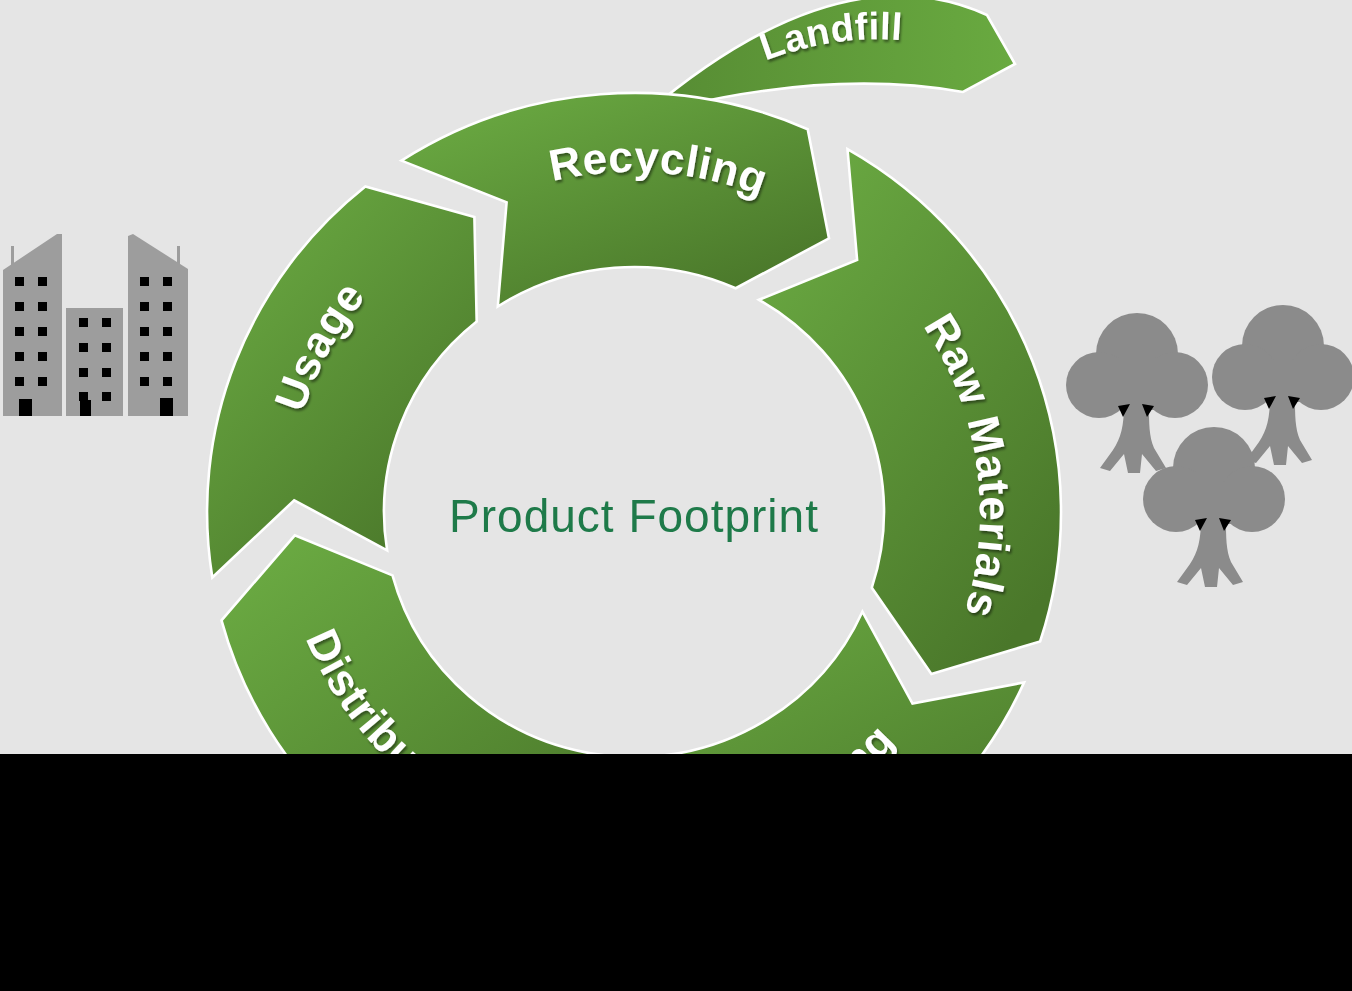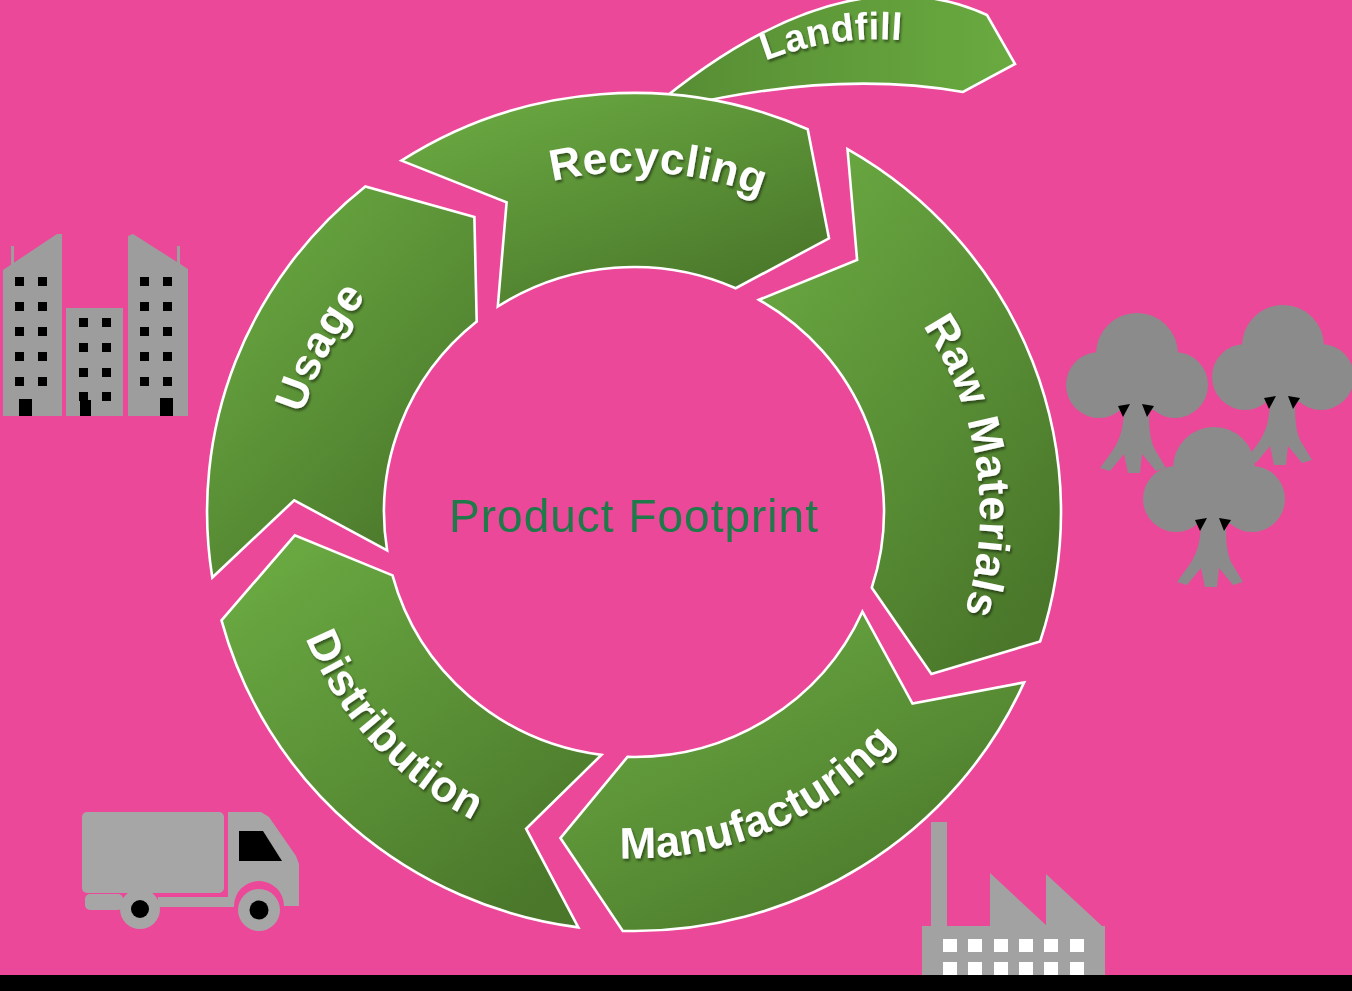--- a/index.html
+++ b/index.html
@@ -1,16 +1,16 @@
 <!DOCTYPE html>
 <html><head>
 <meta charset="utf-8">
 <style>
   html,body{margin:0;padding:0;background:#000;}
-  .stage{position:relative;width:1352px;height:975px;background:#ec4899;overflow:hidden;}
+  .stage{position:relative;width:1352px;height:754px;background:#e5e5e5;overflow:hidden;}
   svg{display:block;}
   .seg{stroke:#FFFFFF;stroke-width:2.6;stroke-linejoin:miter;stroke-miterlimit:8;}
   .seg-label{font-family:"Liberation Sans","DejaVu Sans",sans-serif;font-weight:bold;font-size:44px;fill:#FFFFFF;letter-spacing:0.5px;}
   .branch-label{font-family:"Liberation Sans","DejaVu Sans",sans-serif;font-weight:bold;font-size:38px;fill:#FFFFFF;letter-spacing:0.5px;}
   .center-label{font-family:"Liberation Sans","DejaVu Sans",sans-serif;font-weight:400;font-size:46px;letter-spacing:1px;}
 </style>
 </head>
 <body>
 
 <div class="stage">

